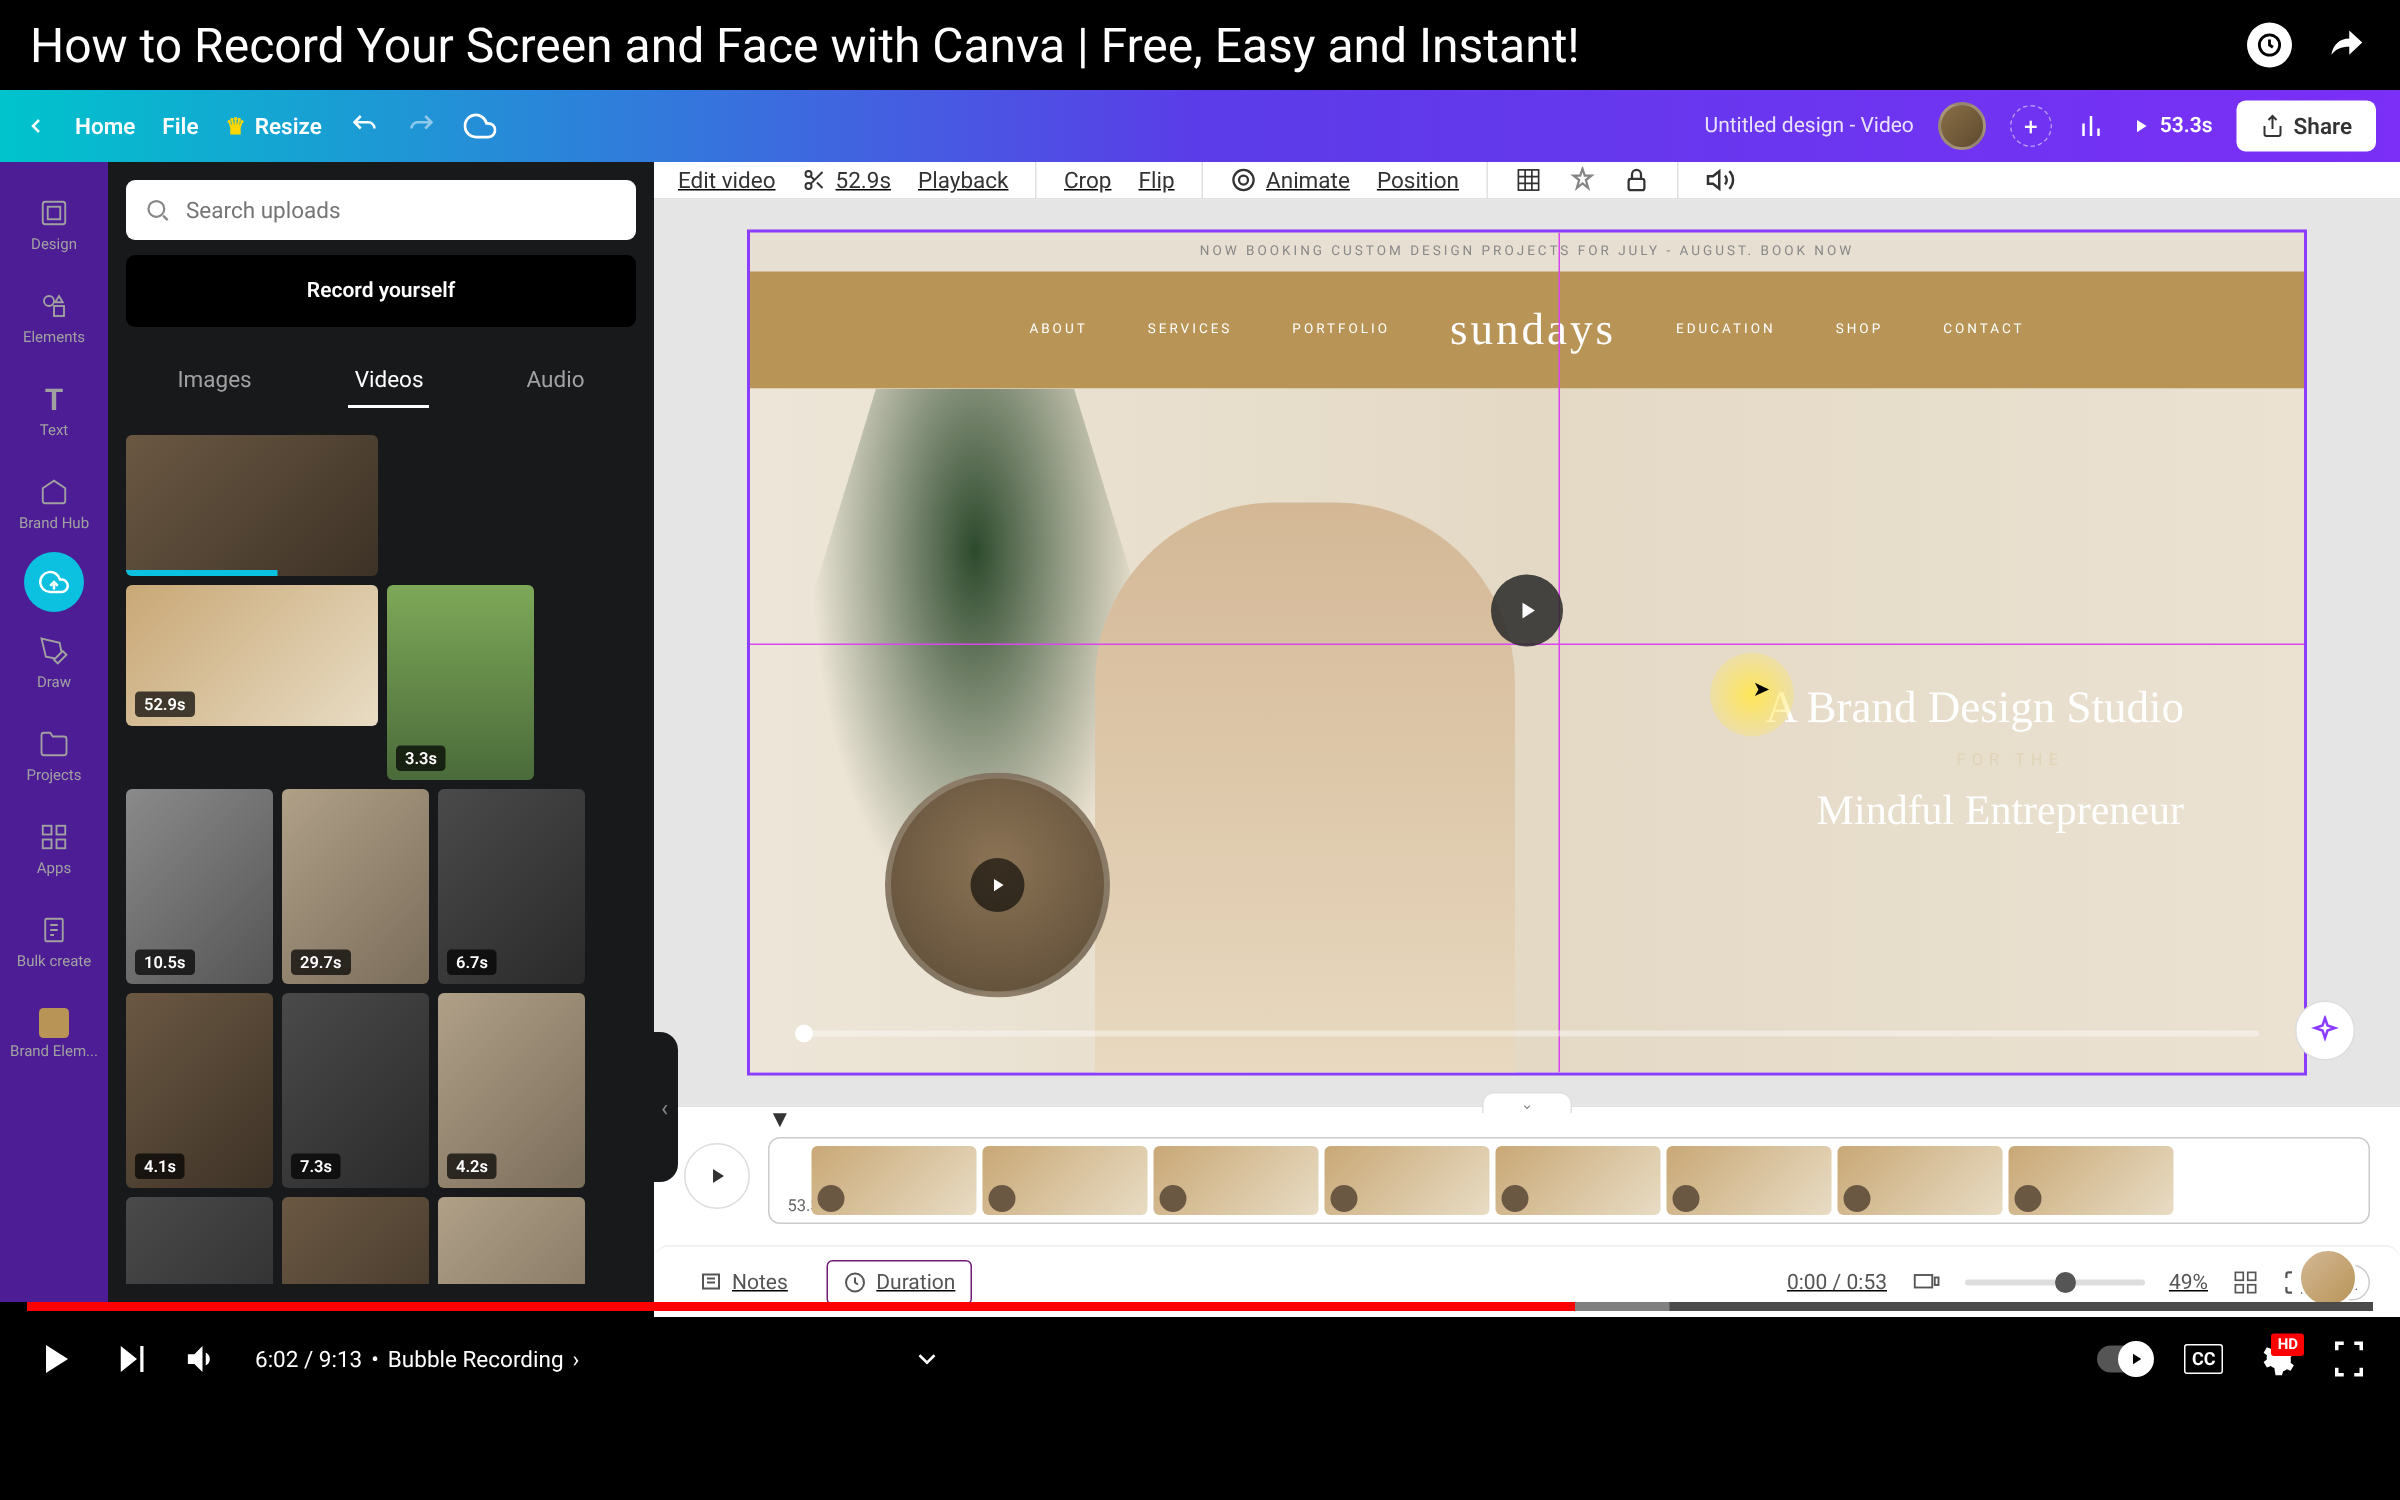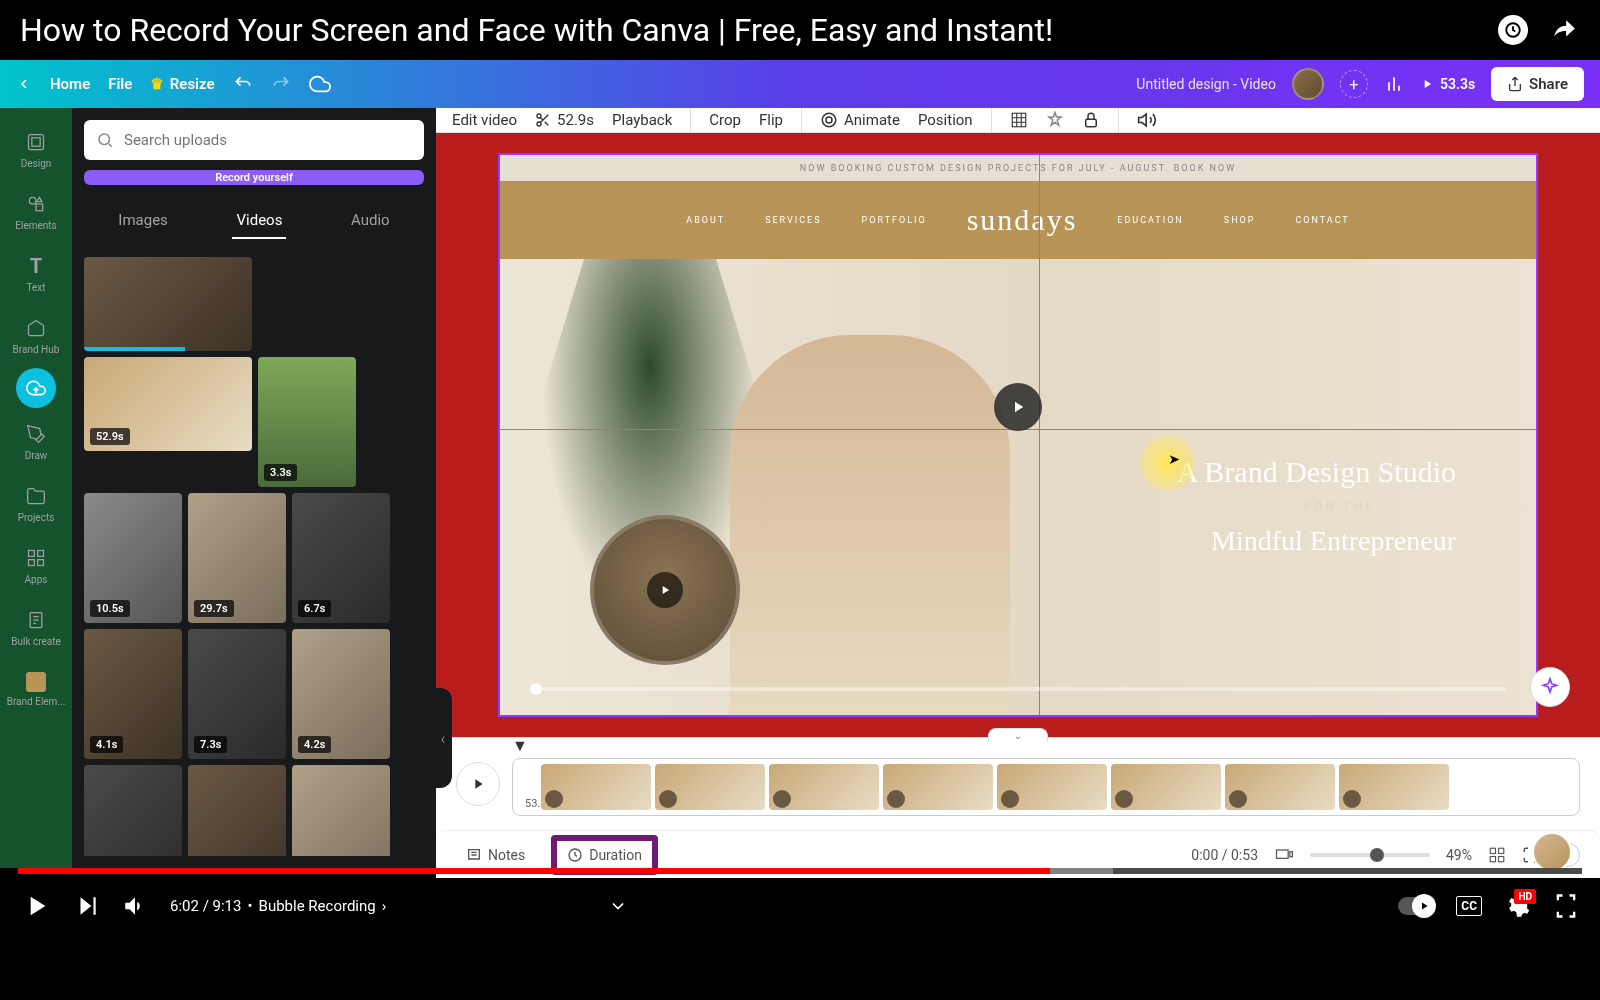--- a/index.html
+++ b/index.html
@@ -23,33 +23,33 @@
 .doc-name { color: rgba(255,255,255,0.85); font-size: 14px; }
 .avatar-circle { width: 32px; height: 32px; border-radius: 50%; background: linear-gradient(135deg,#8b6f47,#5d4a2f); border: 2px solid rgba(255,255,255,0.3); }
 .plus-circle { width: 28px; height: 28px; border: 1px dashed rgba(255,255,255,0.5); border-radius: 50%; display: flex; align-items: center; justify-content: center; }
 .play-time { display: flex; align-items: center; gap: 6px; color: #fff; font-size: 14px; font-weight: 600; }
 .share-btn { background: #fff; color: #333; padding: 8px 16px; border-radius: 6px; display: flex; align-items: center; gap: 6px; font-weight: 600; font-size: 15px; }
 
 
 .main-area { display: flex; height: 760px; }
 
 
-.far-left { width: 72px; background: #14532d; display: flex; flex-direction: column; align-items: center; padding-top: 12px; gap: 4px; }
+.far-left { width: 72px; background: #4c1d95; display: flex; flex-direction: column; align-items: center; padding-top: 12px; gap: 4px; }
 .fl-item { width: 64px; height: 58px; display: flex; flex-direction: column; align-items: center; justify-content: center; gap: 4px; color: #a1a1a1; font-size: 10px; cursor: pointer; border-radius: 6px; }
 .fl-item.active { background: #0cc0df; color: #fff; border-radius: 50%; width: 40px; height: 40px; }
 .fl-icon { width: 24px; height: 24px; display: flex; align-items: center; justify-content: center; }
 
 
 .left-panel { width: 364px; background: #18191b; padding: 12px; display: flex; flex-direction: column; gap: 10px; }
 .search-box { background: #fff; border-radius: 6px; height: 40px; display: flex; align-items: center; padding: 0 12px; gap: 10px; }
 .search-box input { border: none; outline: none; flex: 1; font-size: 15px; color: #333; }
 .upload-row { display: flex; gap: 8px; }
 .upload-btn { flex: 1; background: #8b3dff; color: #fff; padding: 12px; border-radius: 6px; font-weight: 600; font-size: 15px; text-align: center; cursor: pointer; }
 .upload-more { width: 44px; background: #8b3dff; border-radius: 6px; display: flex; align-items: center; justify-content: center; color: #fff; font-size: 20px; }
-.record-btn { background: #8b5cf6; color: #fff; padding: 1px; border-radius: 6px; font-weight: 600; font-size: 11px; text-align: center; cursor: pointer; }
+.record-btn { background: #000000; color: #fff; padding: 16px; border-radius: 6px; font-weight: 600; font-size: 14px; text-align: center; cursor: pointer; }
 .tabs { display: flex; justify-content: space-around; padding: 8px 0; }
 .tab { color: #a1a1a1; font-size: 15px; padding: 8px 4px; cursor: pointer; }
 .tab.active { color: #fff; border-bottom: 2px solid #fff; }
 .thumbs-scroll { flex: 1; overflow-y: auto; }
 .thumbs-grid { display: flex; flex-wrap: wrap; gap: 6px; }
 .thumb { position: relative; background: #3a3a3a; border-radius: 4px; overflow: hidden; }
 .thumb.w2 { width: 168px; height: 94px; }
 .thumb.w1 { width: 98px; height: 130px; }
 .thumb-duration { position: absolute; bottom: 6px; left: 6px; background: rgba(0,0,0,0.7); color: #fff; font-size: 11px; padding: 2px 6px; border-radius: 3px; font-weight: 600; }
 .thumb-progress { position: absolute; bottom: 0; left: 0; height: 4px; background: #0cc0df; width: 60%; }
@@ -58,21 +58,21 @@
 .thumb-b { background: linear-gradient(135deg, #c9a876, #e8dcc4); }
 .thumb-c { background: linear-gradient(180deg, #7ea858, #4a6b3a); }
 .thumb-d { background: linear-gradient(135deg, #8a8a8a, #555); }
 .thumb-e { background: linear-gradient(135deg, #b0a088, #7a6d5a); }
 .thumb-f { background: linear-gradient(135deg, #4a4a4a, #2a2a2a); }
 
 
 .collapse-handle { width: 18px; height: 100px; background: #18191b; border-radius: 0 12px 12px 0; align-self: center; display: flex; align-items: center; justify-content: center; color: #888; position: relative; margin-left: -2px; z-index: 5; margin-top: 280px; }
 
 
-.canvas-area { flex: 1; background: #b91c1c; display: flex; flex-direction: column; }
+.canvas-area { flex: 1; background: #e5e5e5; display: flex; flex-direction: column; text-decoration: underline; }
 
 
 .ctx-toolbar { height: 52px; background: #fff; display: flex; align-items: center; padding: 0 16px; gap: 18px; border-bottom: 1px solid #e0e0e0; }
 .ctx-item { font-size: 15px; color: #333; cursor: pointer; display: flex; align-items: center; gap: 6px; }
 .ctx-sep { width: 1px; height: 24px; background: #e0e0e0; }
 
 
 .stage-wrap { flex: 1; display: flex; align-items: center; justify-content: center; padding: 20px; position: relative; }
 .stage { width: 1040px; height: 564px; background: #e8dfd3; border: 2px solid #8b3dff; position: relative; overflow: hidden; }
 .guide-v { position: absolute; top: 0; bottom: 0; width: 1px; background: #d946ef; left: 52%; }
@@ -106,21 +106,21 @@
 .tl-track { position: absolute; top: 10px; left: 0; right: 0; height: 58px; background: #fff; border: 1px solid #ccc; border-radius: 8px; display: flex; align-items: center; padding: 4px; gap: 4px; overflow: hidden; }
 .tl-clip-label { position: absolute; bottom: 4px; left: 8px; font-size: 11px; color: #666; background: rgba(255,255,255,0.8); padding: 1px 4px; }
 .tl-frame { width: 110px; height: 46px; background: linear-gradient(135deg,#c9a876,#e8dcc4); border-radius: 4px; position: relative; flex-shrink: 0; }
 .tl-frame-bubble { position: absolute; bottom: 2px; left: 4px; width: 18px; height: 18px; border-radius: 50%; background: #6b5843; }
 .tl-avatar-float { position: absolute; right: 28px; bottom: 6px; width: 40px; height: 40px; border-radius: 50%; background: linear-gradient(135deg,#d4b896,#b89456); border: 2px solid #fff; }
 
 
 .bottom-ctrls { height: 48px; display: flex; align-items: center; padding: 0 20px; gap: 16px; border-top: 1px solid #eee; border-radius: 10px; }
 .bc-left { display: flex; align-items: center; gap: 16px; }
 .bc-btn { display: flex; align-items: center; gap: 6px; color: #555; font-size: 14px; cursor: pointer; padding: 6px 10px; border-radius: 4px; }
-.bc-btn.boxed { border: 6px solid #701a75; }
+.bc-btn.boxed { border: 1px solid #701a75; }
 .bc-spacer { flex: 1; }
 .bc-time { color: #555; font-size: 14px; }
 .zoom-slider { width: 120px; height: 4px; background: #ddd; border-radius: 2px; position: relative; }
 .zoom-thumb { position: absolute; top: -5px; left: 50%; width: 14px; height: 14px; background: #555; border-radius: 50%; }
 .zoom-pct { color: #555; font-size: 14px; }
 .help-circle { width: 24px; height: 24px; border: 1px solid #ccc; border-radius: 50%; display: flex; align-items: center; justify-content: center; color: #888; font-size: 13px; }
 
 
 .yt-progress { height: 6px; background: #4a4a4a; position: relative; margin: 0 18px; }
 .yt-progress-played { position: absolute; left: 0; top: 0; bottom: 0; width: 66%; background: #ff0000; }

